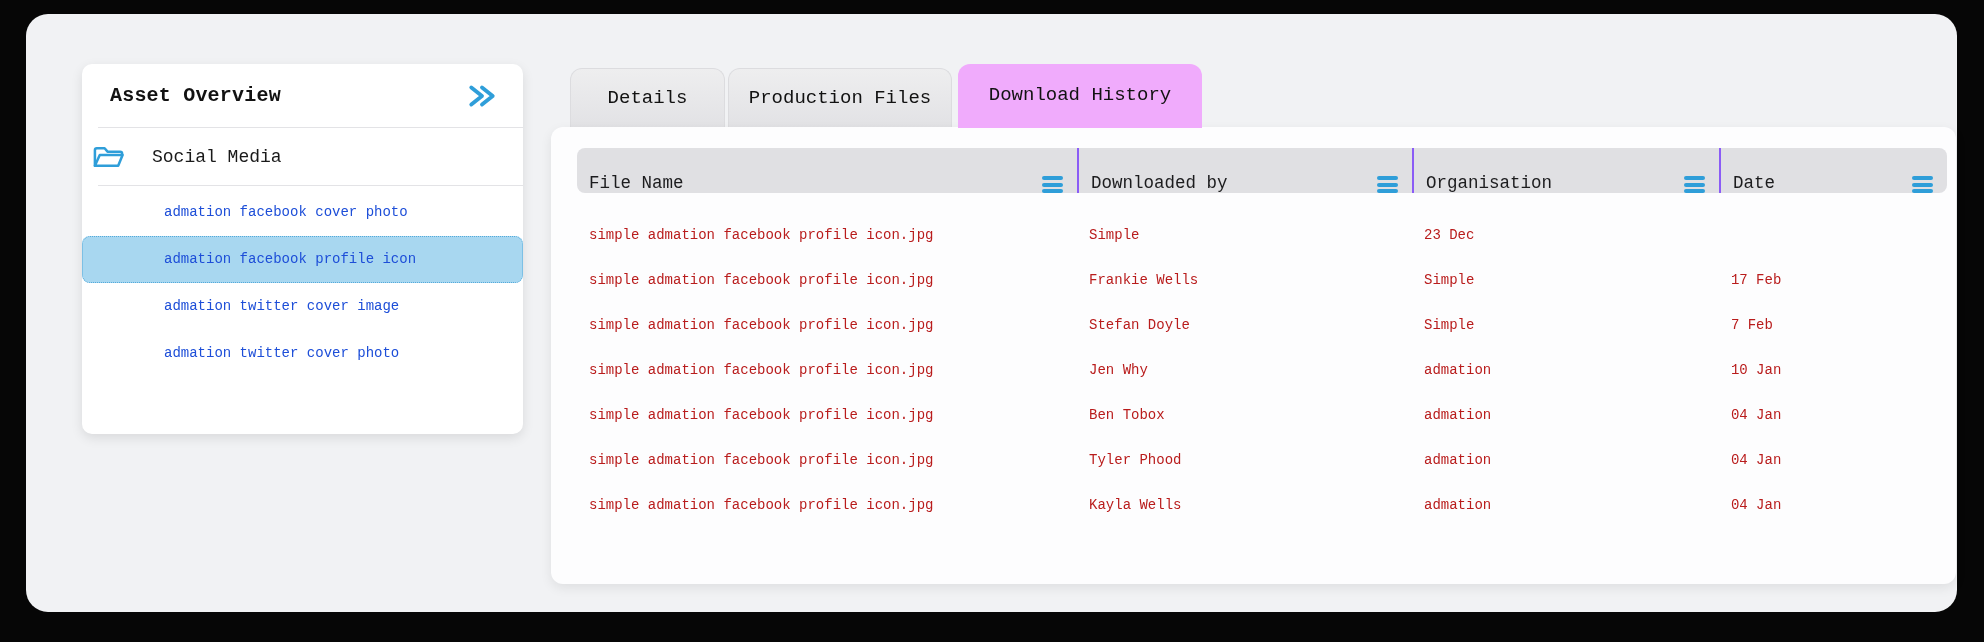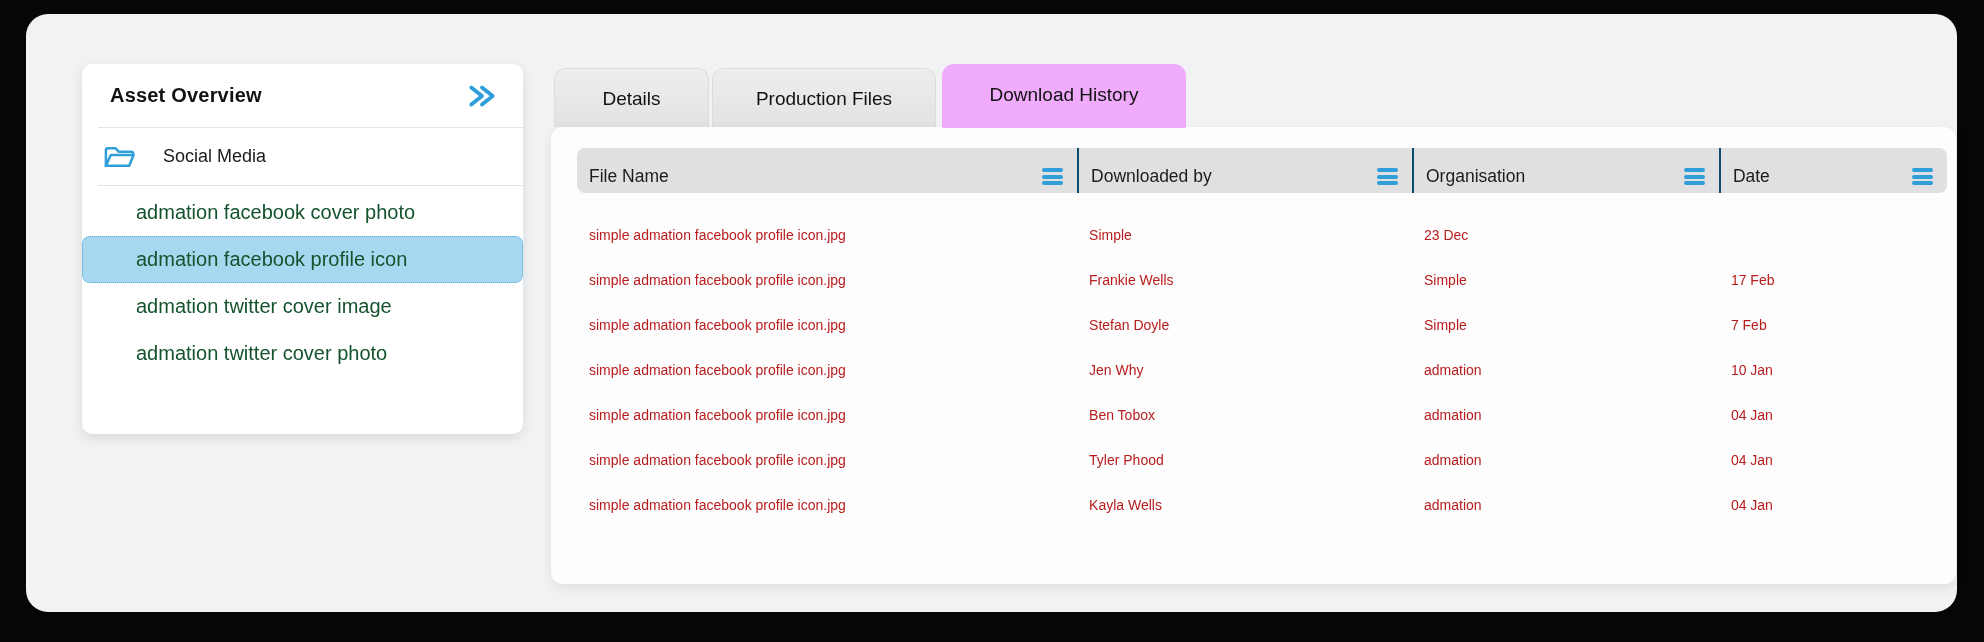--- a/index.html
+++ b/index.html
@@ -1,49 +1,49 @@
 <!DOCTYPE html>
 <html><head>
 <meta charset="utf-8">
 <style>
   html,body{margin:0;padding:0;background:#060606;}
   .stage{position:relative;width:1984px;height:642px;background:#060606;overflow:hidden;
-         font-family:Liberation Sans, sans-serif;color:#141414;}
+         font-family:Liberation Mono, monospace;color:#141414;}
   .window{position:absolute;left:26px;top:14px;width:1931px;height:598px;border-radius:22px;
           background:#f1f2f4;}
 
   
   .sidebar{position:absolute;left:56px;top:50px;width:441px;height:370px;border-radius:10px;
            background:#ffffff;box-shadow:0 4px 12px rgba(0,0,0,.10);}
   .sb-header{height:63px;display:flex;align-items:center;padding:0 26px 0 28px;}
   .sb-title{flex:1;font-size:20px;font-weight:bold;color:#121212;letter-spacing:.2px;}
   .sb-divider{height:1px;background:#e3e3e6;margin-left:16px;}
-  .sb-folder{height:57px;display:flex;align-items:center;padding-left:21px;}
+  .sb-folder{height:57px;display:flex;align-items:center;padding-left:10px;}
   .sb-folder-label{margin-left:27px;font-size:18px;color:#1a1a1a;}
   .asset-list{padding-top:3px;}
-  .asset-item{height:47px;line-height:47px;padding-left:54px;font-size:20px;color:#14532d;
+  .asset-item{height:47px;line-height:47px;padding-left:82px;font-size:14px;color:#1d4ed8;
               cursor:default;white-space:nowrap;}
   .asset-item.selected{background:#a8d7f0;outline:1px dotted rgba(37,146,207,.65);outline-offset:-1px;border-radius:8px;}
 
   
   .tab{position:absolute;top:54px;height:59px;line-height:59px;text-align:center;font-size:19px;
        color:#121212;border-radius:12px 12px 0 0;background:linear-gradient(180deg,#eeeeef 0%,#e2e2e5 100%);
-       border:1px solid #dcdcdf;border-bottom:none;box-sizing:border-box;z-index:1;}
+       border:1px solid #dcdcdf;border-bottom:none;box-sizing:border-box;z-index:1;margin-left:16px;}
   .tab.t0{left:528px;width:155px;}
   .tab.t1{left:686px;width:224px;}
   .tab.t2{left:916px;width:244px;top:50px;height:64px;line-height:62px;background:#f0abfc;
           border:none;z-index:3;}
 
   
   .content{position:absolute;left:525px;top:113px;width:1405px;height:457px;background:#fdfdfe;
            border-radius:12px;box-shadow:0 4px 12px rgba(0,0,0,.08);z-index:2;}
   .thead{position:absolute;left:26px;top:21px;width:1370px;height:45px;background:#e0e0e3;
          border-radius:8px;display:grid;grid-template-columns:36.5% 24.45% 22.4% 16.65%;}
-  .th{display:flex;align-items:center;padding:12px 14px 0 12px;box-sizing:border-box;}
-  .th + .th{border-left:2px solid #0c4a6e;}
+  .th{display:flex;align-items:flex-end;padding:12px 14px 0 12px;box-sizing:border-box;}
+  .th + .th{border-left:2px solid #8b5cf6;}
   .th-label{flex:1;font-size:17.5px;color:#1c1c1e;}
   .menu-icon{display:inline-flex;flex-direction:column;justify-content:space-between;height:17px;
              width:21px;cursor:pointer;}
   .menu-icon i{display:block;height:4px;border-radius:2px;background:#2f9ed9;}
   .tbody{position:absolute;left:26px;top:85px;width:1370px;}
   .tr{display:grid;grid-template-columns:36.5% 24.45% 22.4% 16.65%;height:45px;align-items:center;}
   .td{padding-left:12px;font-size:14px;color:#b91c1c;white-space:nowrap;overflow:hidden;}
 
   .icon-svg{display:block;}
 </style>

